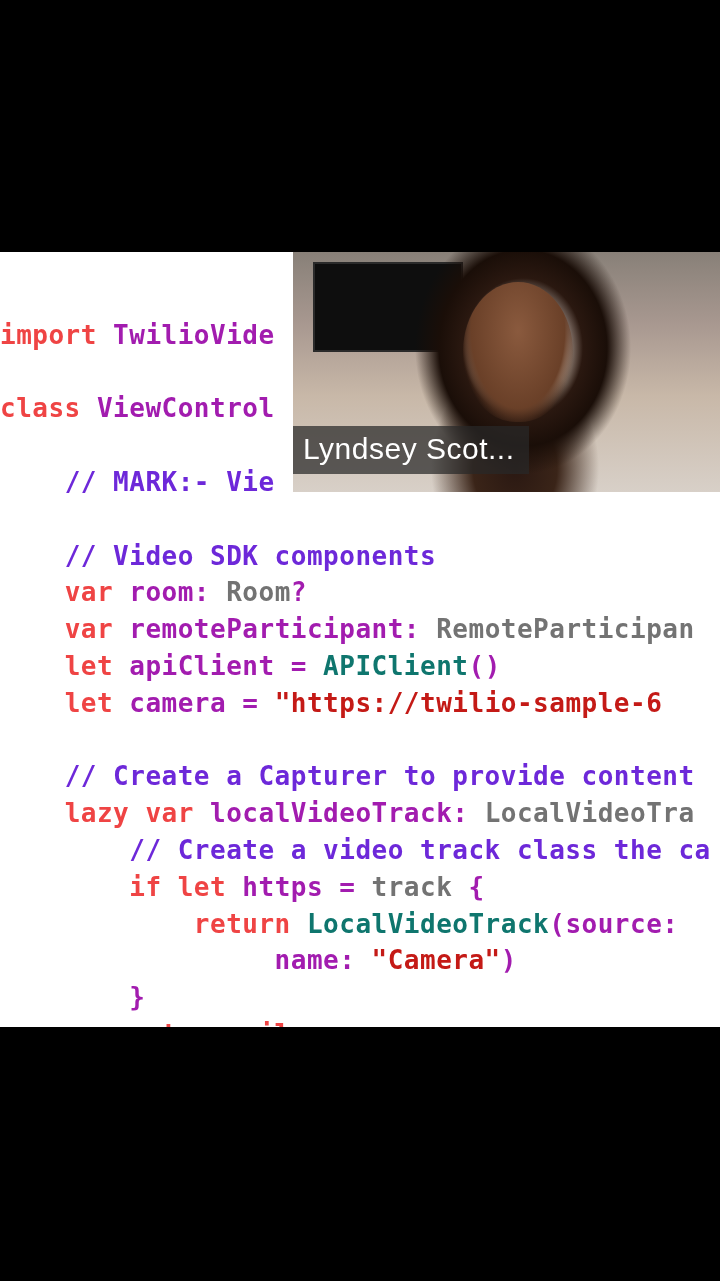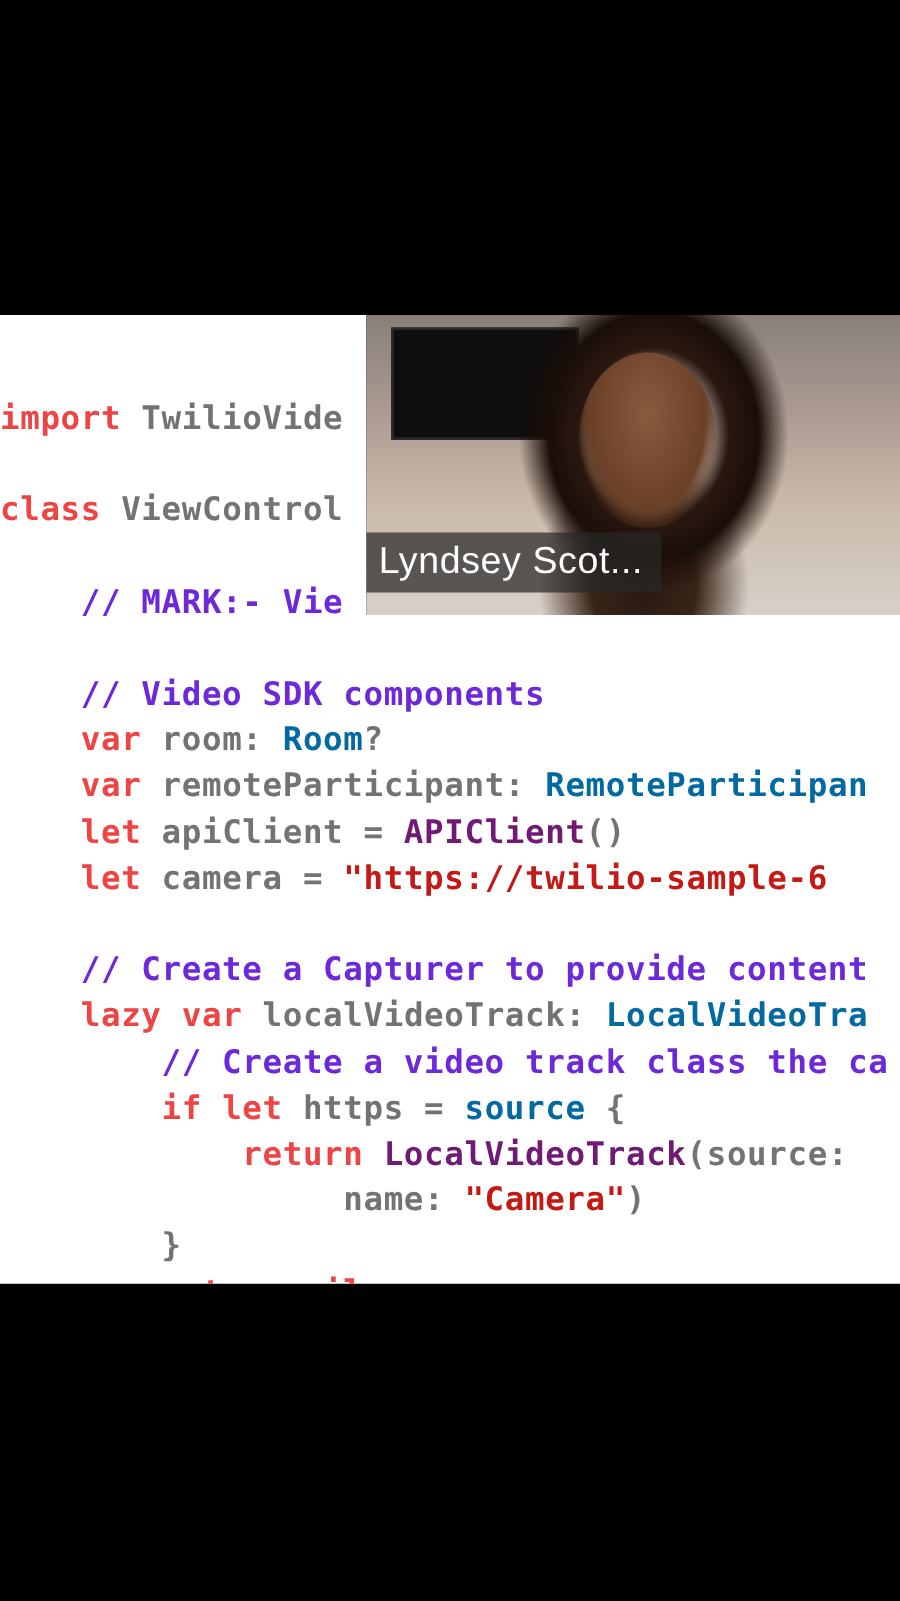--- a/index.html
+++ b/index.html
@@ -21,25 +21,25 @@
   }
   .code {
     font-size: 26px;
     line-height: 36.8px;
     white-space: pre;
     letter-spacing: 0.5px;
     font-weight: 600;
     padding-top: 28px;
   }
   .kw { color: #ef4444; }       
-  .ident { color: #737373; }     
-  .libtype { color: #0369a1; }  
+  .ident { color: #a21caf; }     
+  .libtype { color: #737373; }  
   .comment { color: #6d28d9; }  
   .str { color: #C41A16; }      
-  .fn { color: #701a75; }       
+  .fn { color: #0f766e; }       
 
   .video-overlay {
     position: absolute;
     top: 252px;
     left: 293px;
     width: 427px;
     height: 240px;
     background: linear-gradient(125deg, #2a2a2a 0%, #4a4240 18%, #6a5248 28%, #8a6a5a 40%, #a88272 55%, #c8a890 70%, #d8c8b8 85%);
     overflow: hidden;
   }
@@ -96,21 +96,21 @@
 
 <span>    </span><span class="comment">// Video SDK components</span>
 <span>    </span><span class="kw">var</span><span> </span><span class="ident">room: </span><span class="libtype">Room</span><span class="ident">?</span>
 <span>    </span><span class="kw">var</span><span> </span><span class="ident">remoteParticipant: </span><span class="libtype">RemoteParticipan</span>
 <span>    </span><span class="kw">let</span><span> </span><span class="ident">apiClient = </span><span class="fn">APIClient</span><span class="ident">()</span>
 <span>    </span><span class="kw">let</span><span> </span><span class="ident">camera = </span><span class="str">"https://twilio-sample-6</span>
 
 <span>    </span><span class="comment">// Create a Capturer to provide content</span>
 <span>    </span><span class="kw">lazy</span><span> </span><span class="kw">var</span><span> </span><span class="ident">localVideoTrack: </span><span class="libtype">LocalVideoTra</span>
 <span>        </span><span class="comment">// Create a video track class the ca</span>
-<span>        </span><span class="kw">if</span><span> </span><span class="kw">let</span><span> </span><span class="ident">https = </span><span class="libtype">source</span><span class="ident"> {</span>
+<span>        </span><span class="kw">if</span><span> </span><span class="kw">let</span><span> </span><span class="ident">https = </span><span class="libtype">track</span><span class="ident"> {</span>
 <span>            </span><span class="kw">return</span><span> </span><span class="fn">LocalVideoTrack</span><span class="ident">(source:</span>
 <span>                 </span><span class="ident">name: </span><span class="str">"Camera"</span><span class="ident">)</span>
 <span>        </span><span class="ident">}</span>
 <span>        </span><span class="kw">return</span><span> </span><span class="kw">nil</span>
 </div>
 </div>
 
 <div class="video-overlay">
   <div class="scene"></div>
   <div class="tv"></div>

